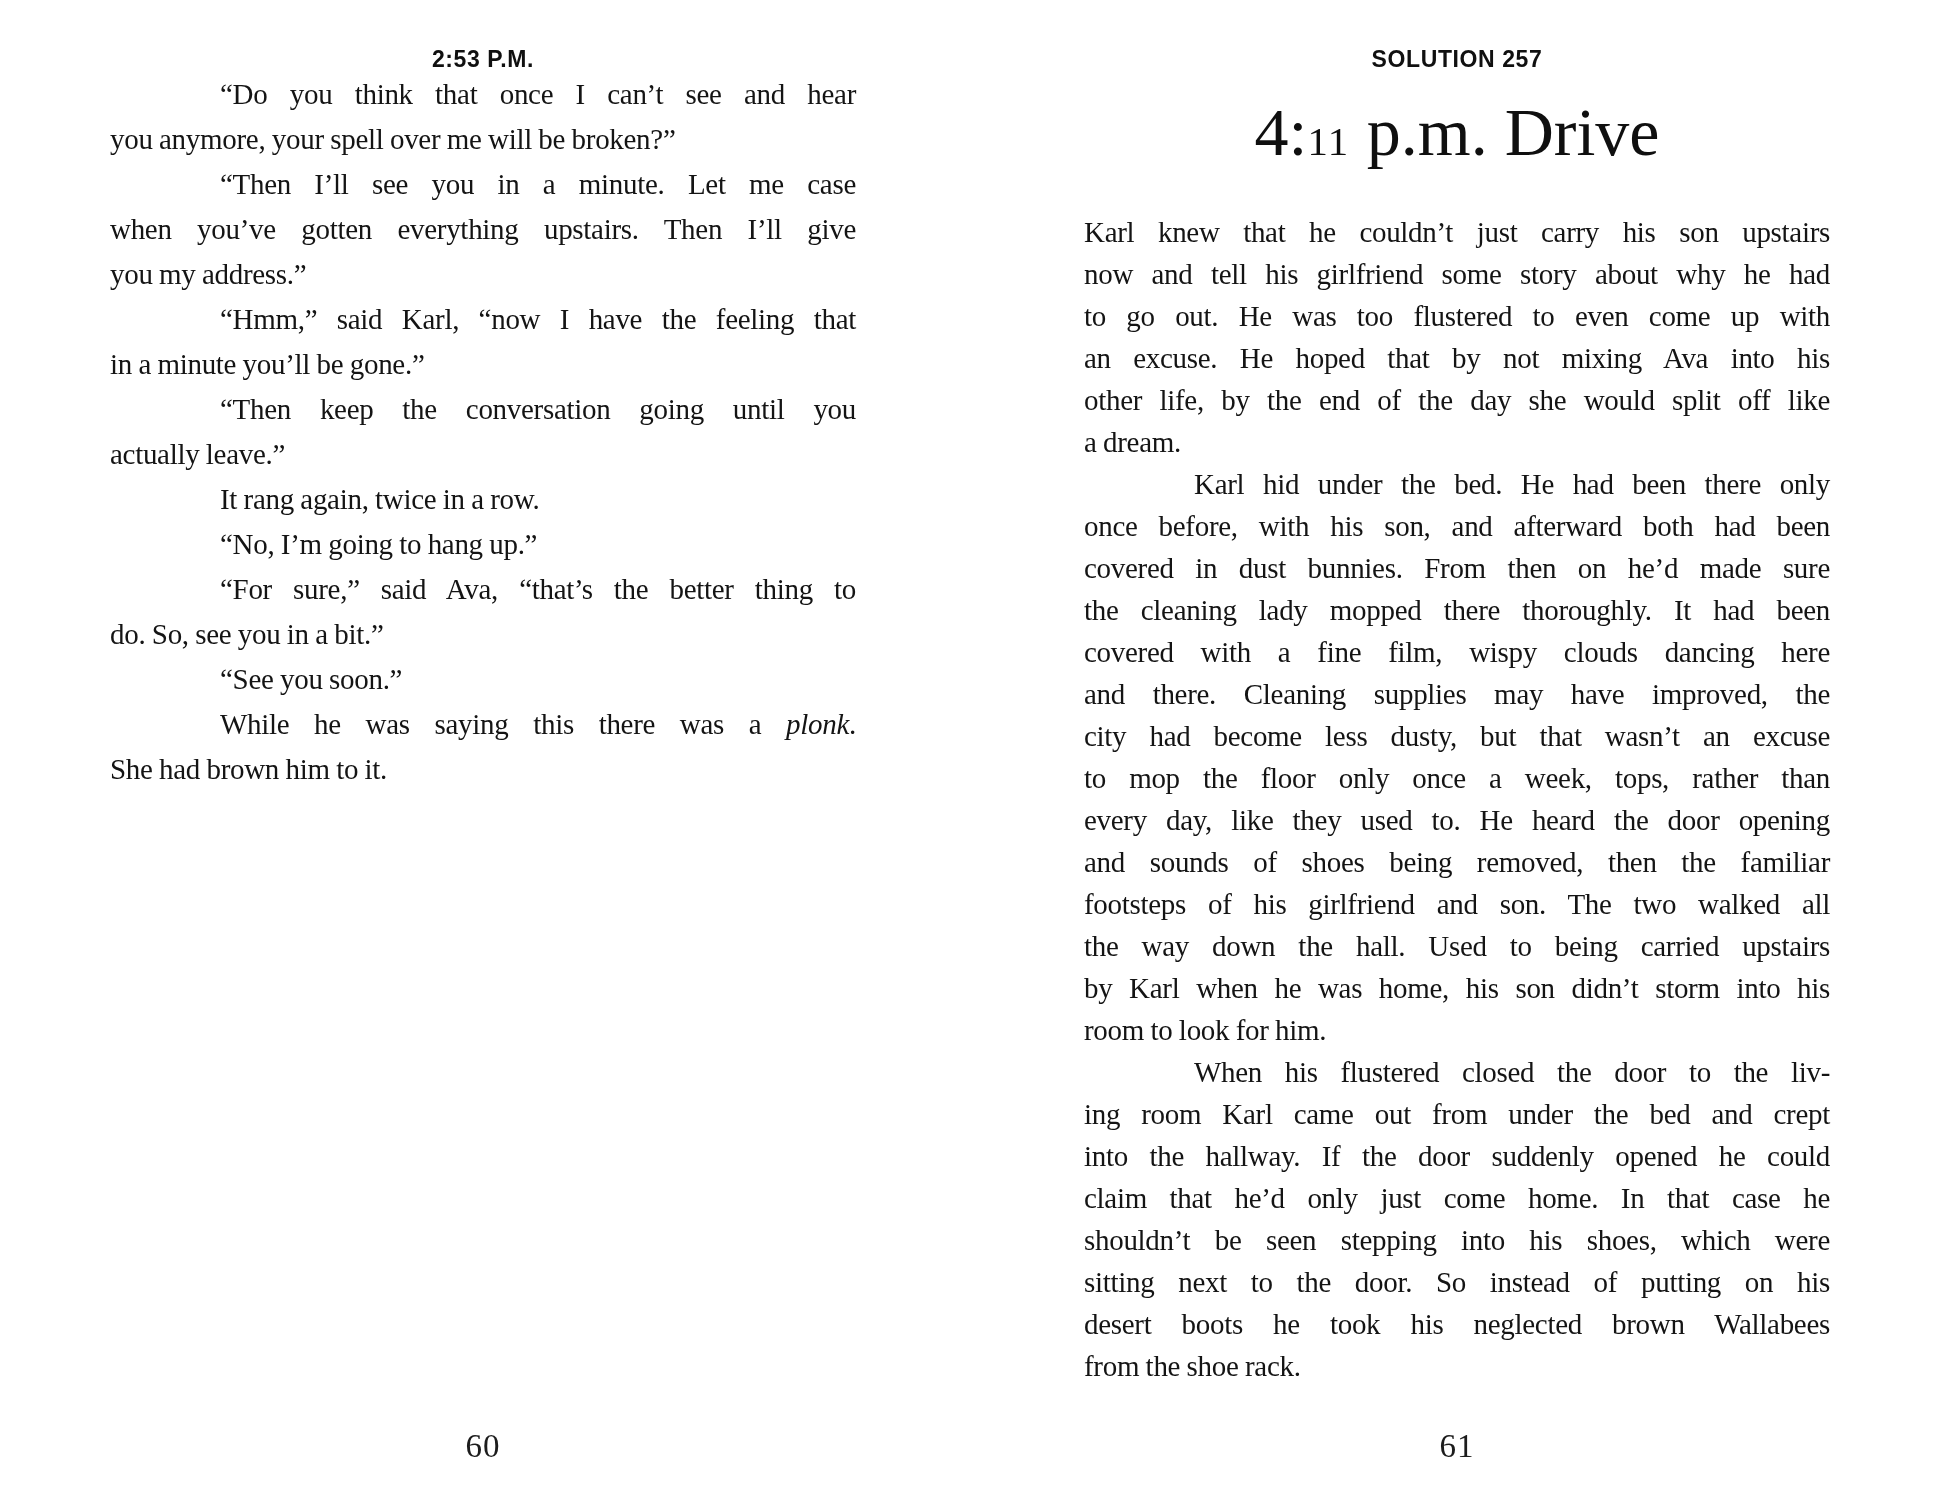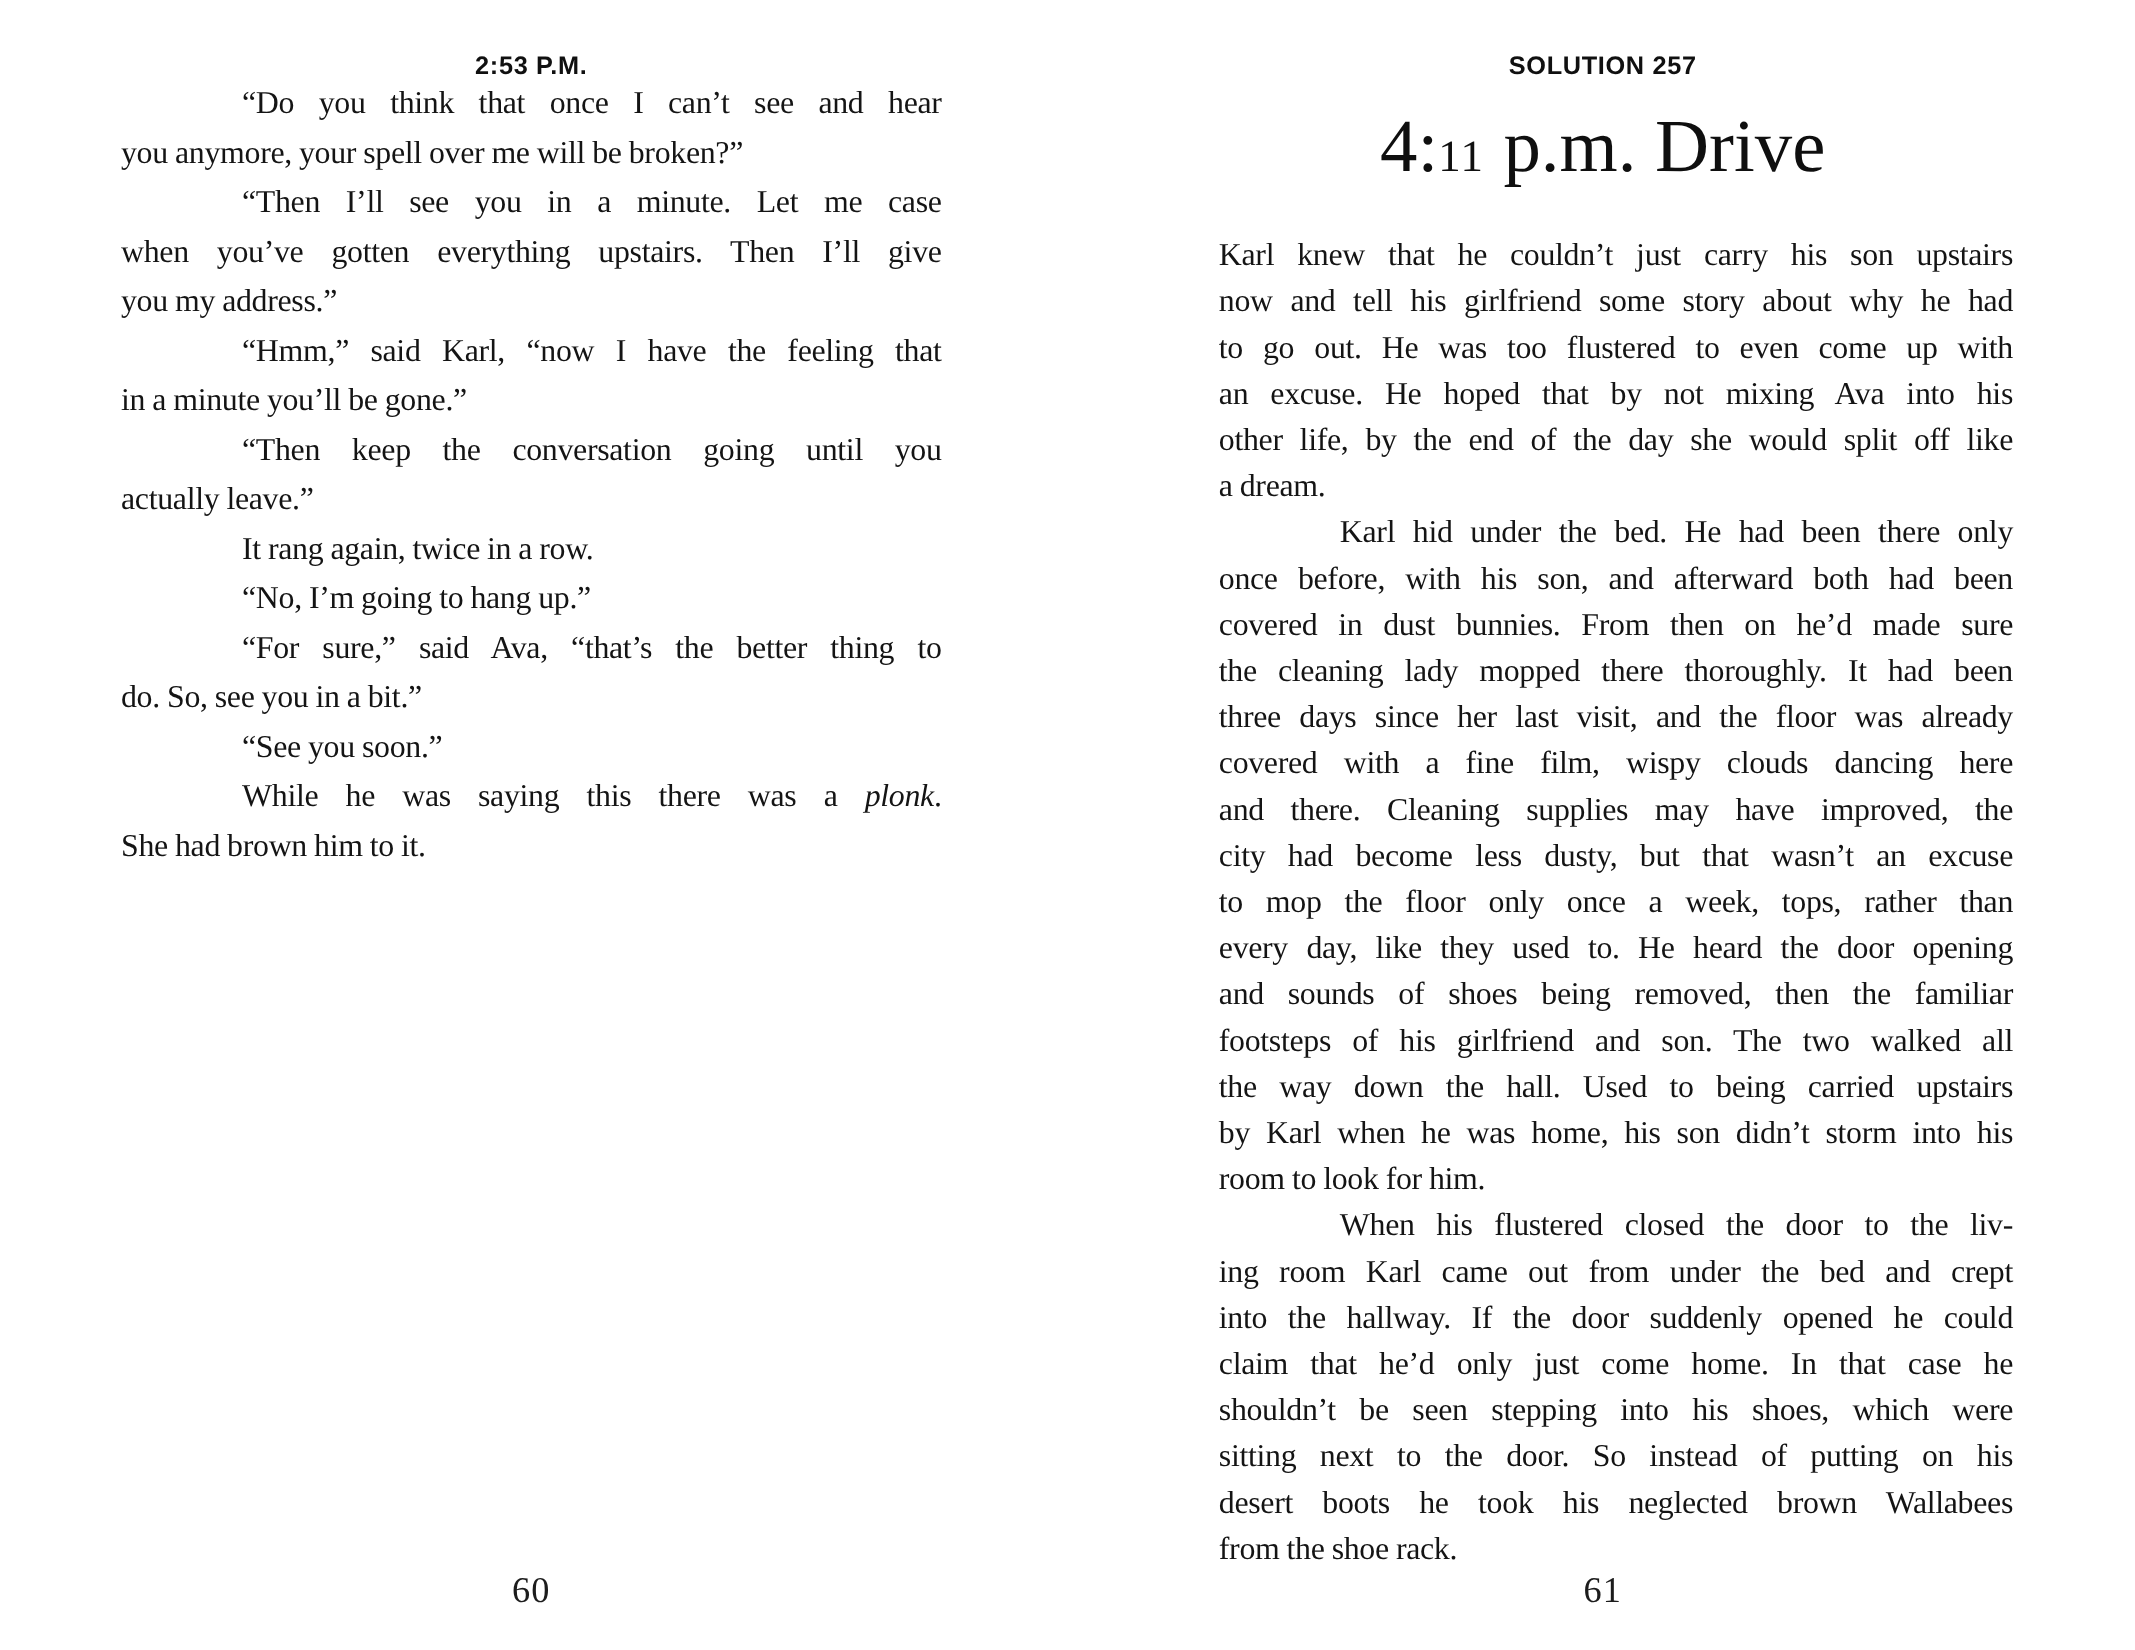--- a/index.html
+++ b/index.html
@@ -38,21 +38,21 @@
   .chapter-title .num-small { font-size: 0.60em; letter-spacing: 1.5px; }
 
   .body-lines {
     position: absolute; left: 0; right: 0;
     font-size: 29px;
     letter-spacing: -0.3px;
     word-spacing: -0.5px;
     color: #141414;
   }
   .page-left  .body-lines { top: 72px;  line-height: 45px; }
-  .page-right .body-lines { top: 211px; line-height: 42px; margin-left: 24px; }
+  .page-right .body-lines { top: 211px; line-height: 42px; }
 
   .ln { text-align: left; }
   .ln.jst { text-align: justify; text-align-last: justify; }
   .ln.ind { text-indent: 110px; }
   .ln em { font-style: italic; }
 
   .folio {
     position: absolute; top: 1428px; left: 0; right: 0;
     text-align: center;
     font-size: 33px;
@@ -95,21 +95,20 @@
         <div class="ln jst">Karl knew that he couldn’t just carry his son upstairs</div>
         <div class="ln jst">now and tell his girlfriend some story about why he had</div>
         <div class="ln jst">to go out. He was too flustered to even come up with</div>
         <div class="ln jst">an excuse. He hoped that by not mixing Ava into his</div>
         <div class="ln jst">other life, by the end of the day she would split off like</div>
         <div class="ln">a dream.</div>
         <div class="ln ind jst">Karl hid under the bed. He had been there only</div>
         <div class="ln jst">once before, with his son, and afterward both had been</div>
         <div class="ln jst">covered in dust bunnies. From then on he’d made sure</div>
         <div class="ln jst">the cleaning lady mopped there thoroughly. It had been</div>
-        <div class="ln jst">three days since her last visit, and the floor was already</div>
         <div class="ln jst">covered with a fine film, wispy clouds dancing here</div>
         <div class="ln jst">and there. Cleaning supplies may have improved, the</div>
         <div class="ln jst">city had become less dusty, but that wasn’t an excuse</div>
         <div class="ln jst">to mop the floor only once a week, tops, rather than</div>
         <div class="ln jst">every day, like they used to. He heard the door opening</div>
         <div class="ln jst">and sounds of shoes being removed, then the familiar</div>
         <div class="ln jst">footsteps of his girlfriend and son. The two walked all</div>
         <div class="ln jst">the way down the hall. Used to being carried upstairs</div>
         <div class="ln jst">by Karl when he was home, his son didn’t storm into his</div>
         <div class="ln">room to look for him.</div>

